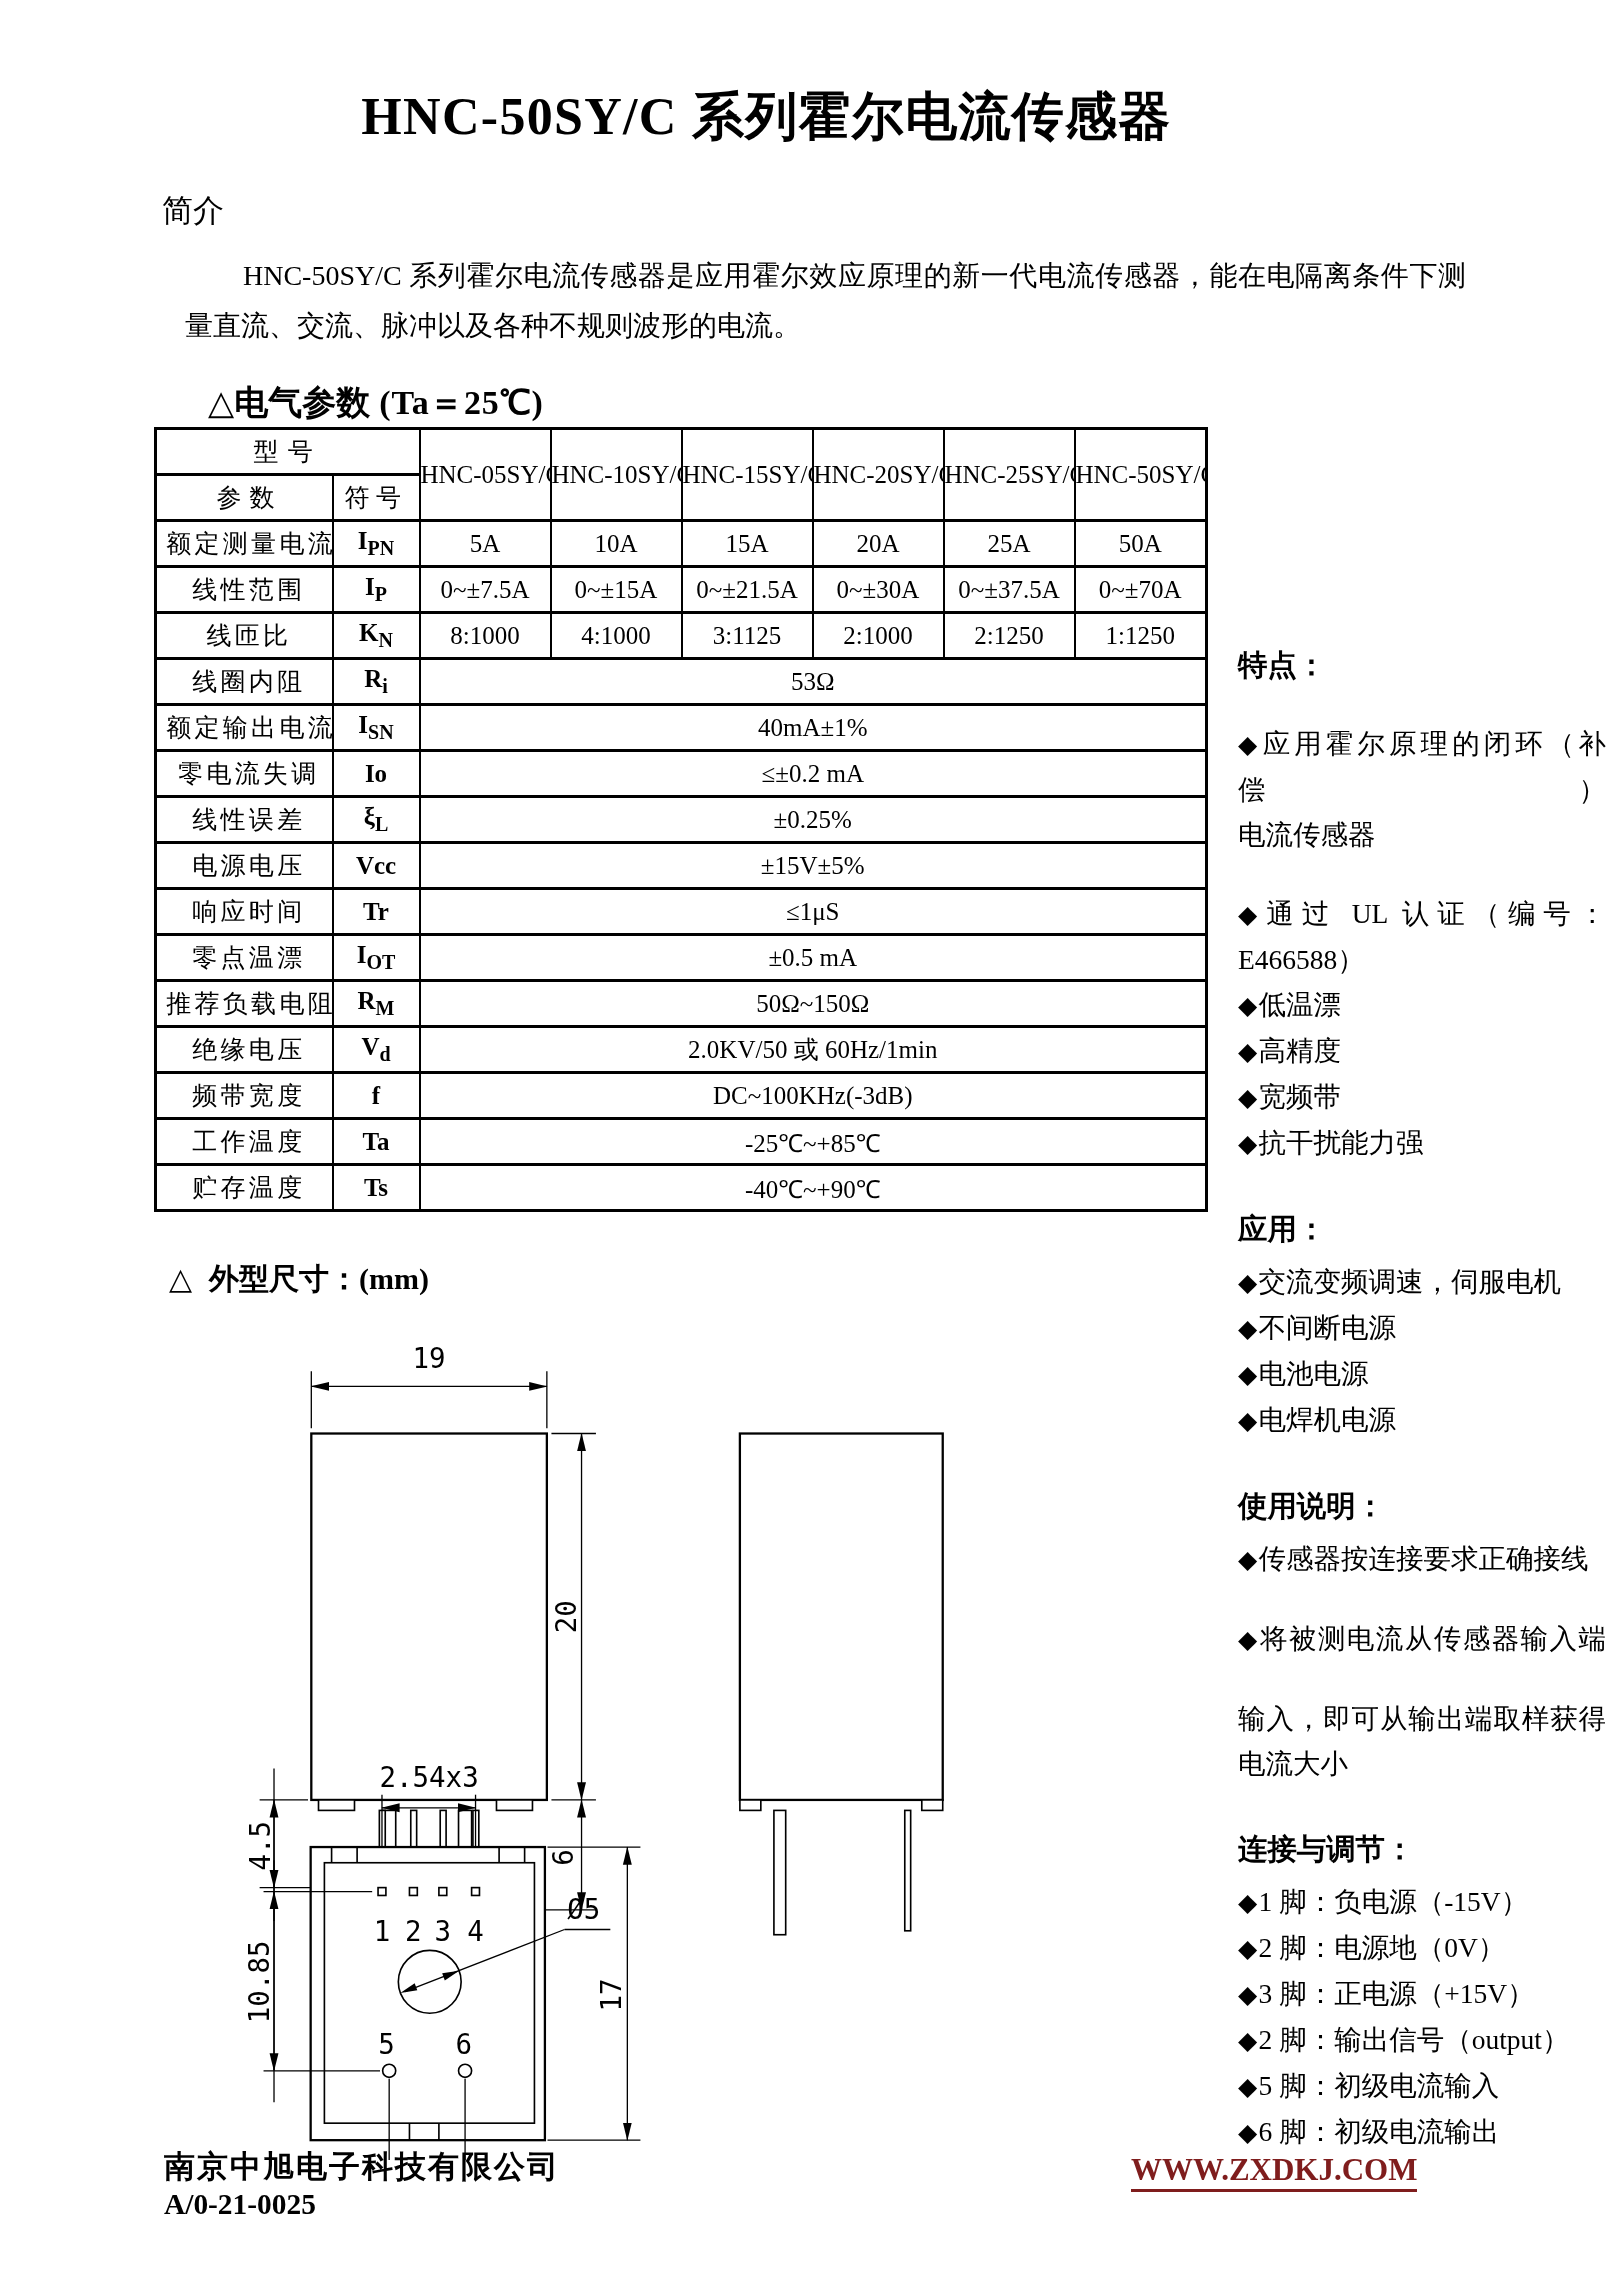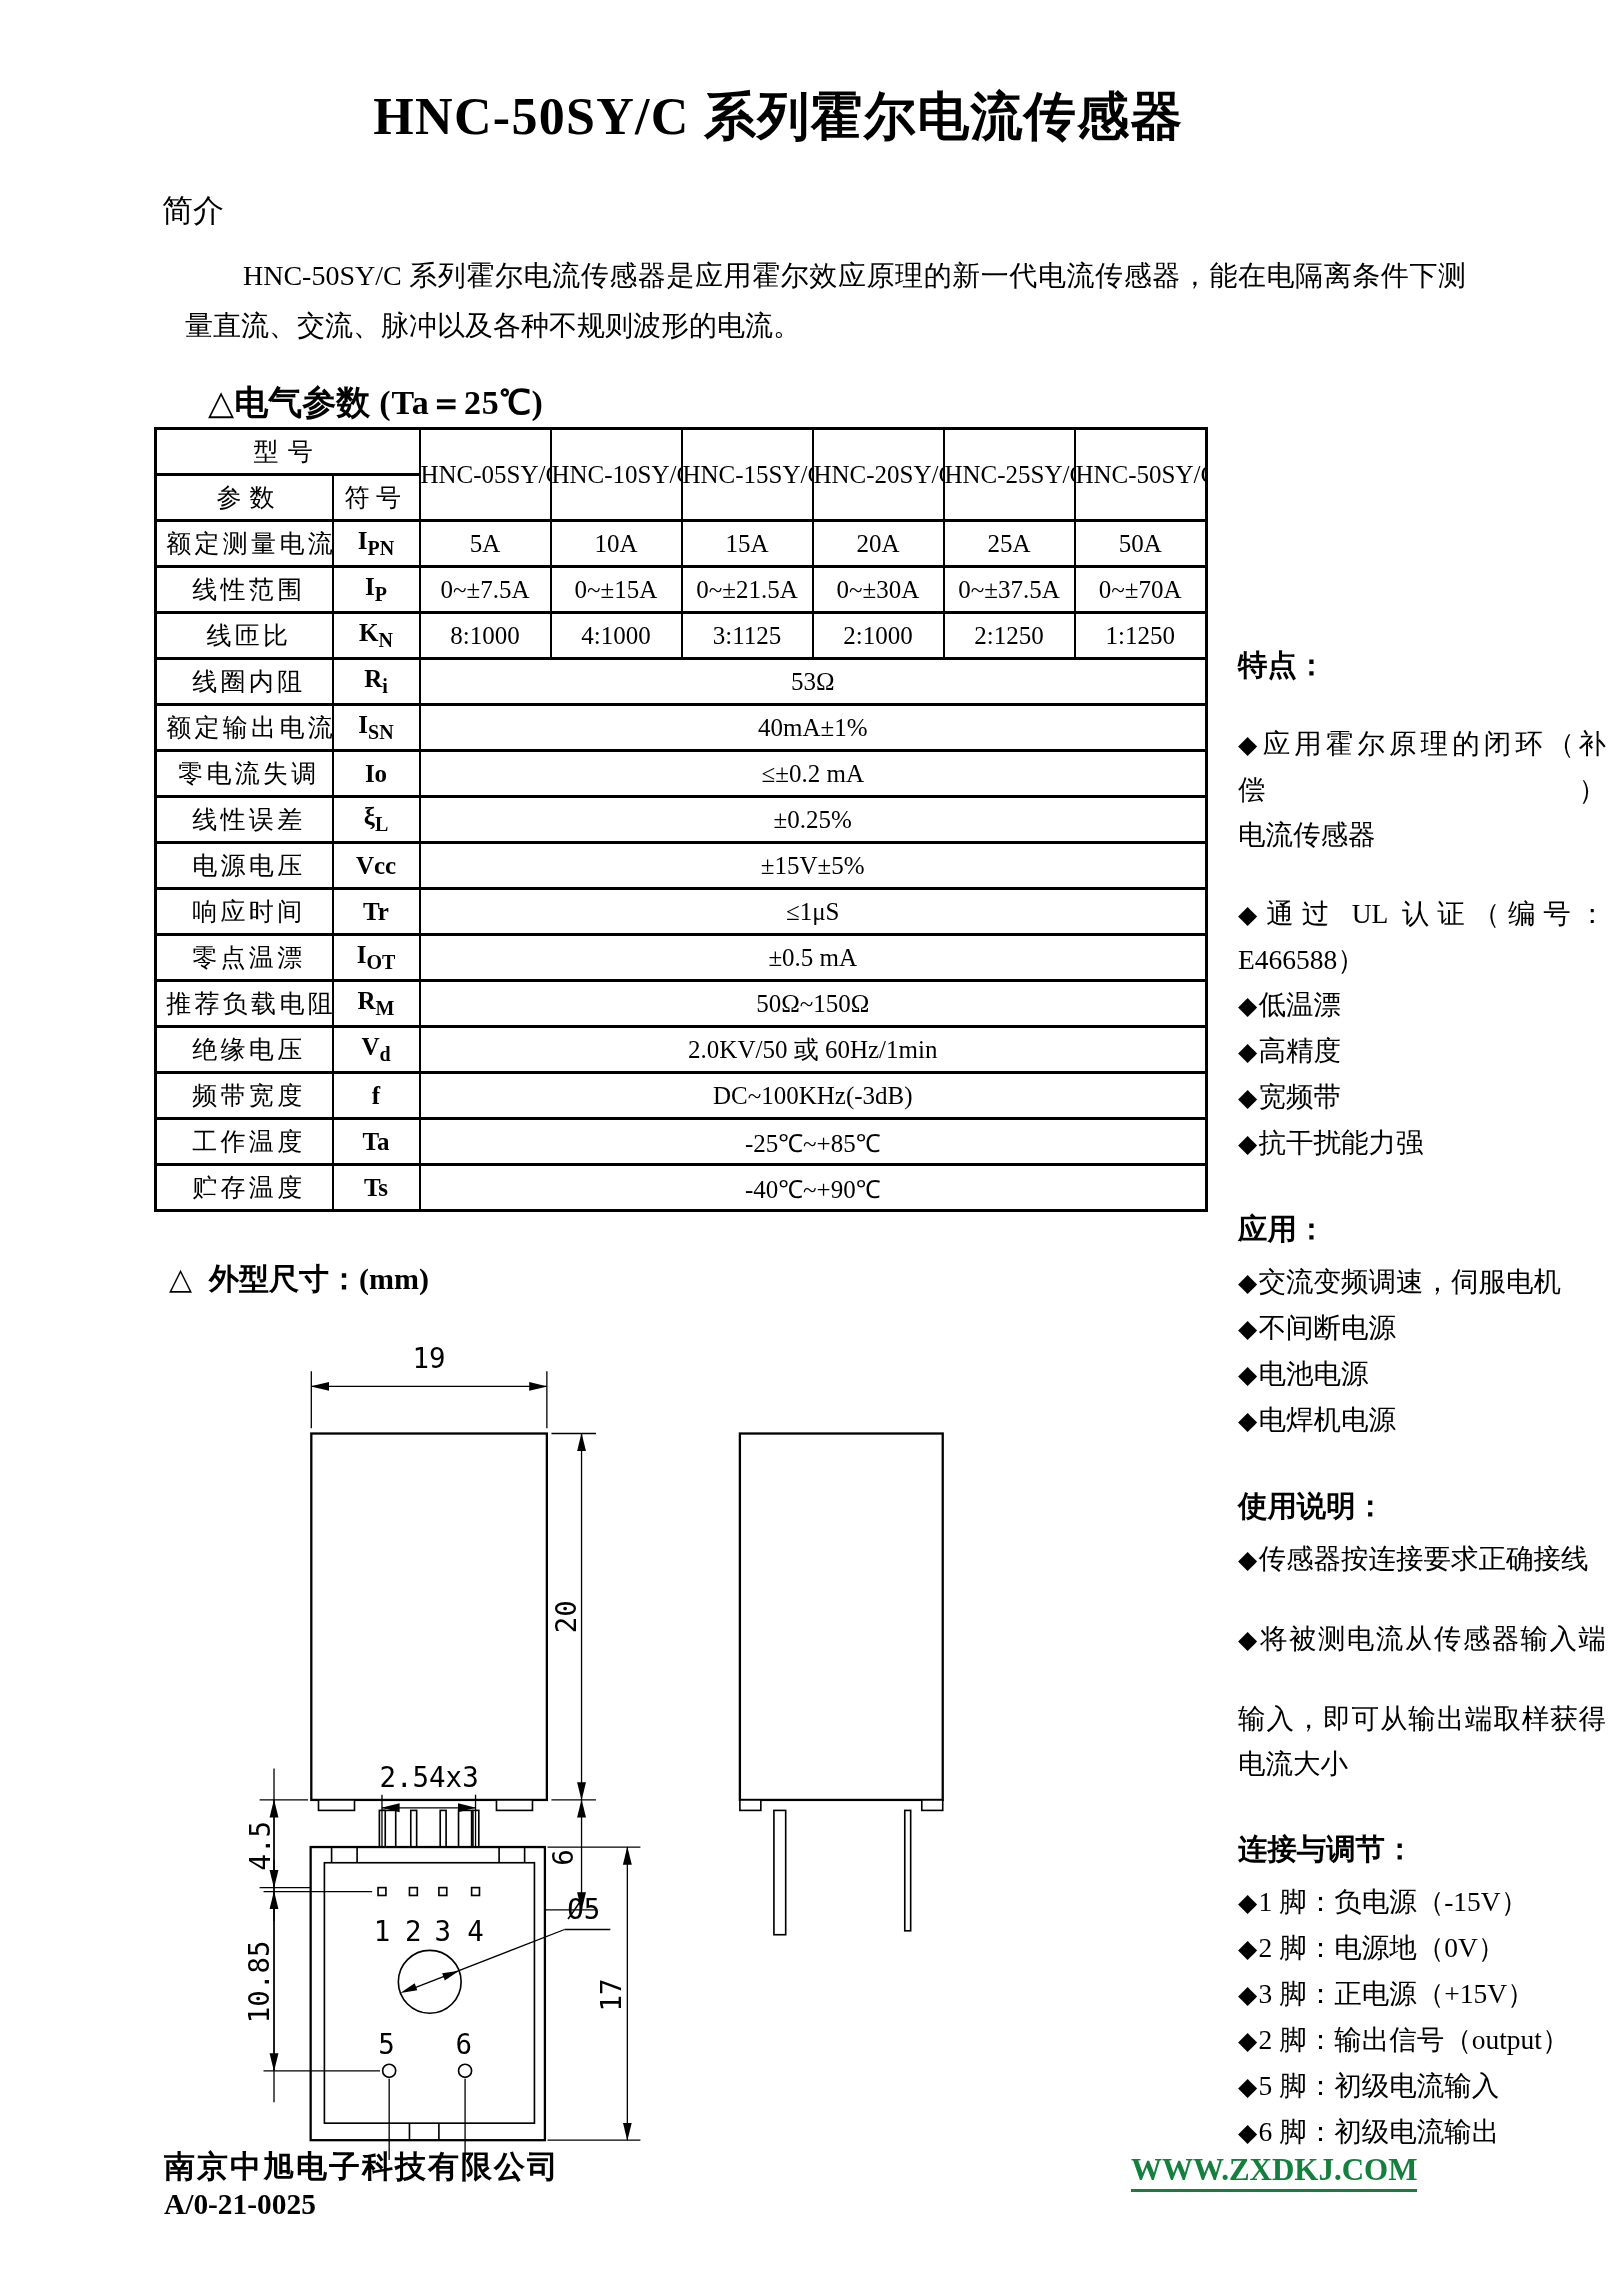--- a/index.html
+++ b/index.html
@@ -1,20 +1,20 @@
 <!DOCTYPE html>
 <html style="font-size:10.5px"><head>
 <meta charset="utf-8">
 <style>
   * { margin:0; padding:0; box-sizing:border-box; }
   body { background:#888; font-family:"Liberation Serif", serif; }
   .page { position:relative; width:1623px; height:2295px; background:#ffffff; color:#000;
           margin:0 auto; overflow:hidden; }
 
-  .title { position:absolute; top:82px; left:16px; width:1525px; text-align:center;
+  .title { position:absolute; top:82px; left:4px; width:1525px; text-align:center;
            font-size:52px; font-weight:bold; letter-spacing:1.3px; }
 
   .intro-h { position:absolute; top:190px; left:162px; font-size:31px; }
   .intro-p { position:absolute; top:251px; left:185px; width:1281px; font-size:28px; }
   .p-line  { line-height:50px; }
   .p-line.indent { text-indent:58px; }
   .p-line.stretch { text-align:justify; text-align-last:justify; }
 
   .params-h { position:absolute; top:380px; left:208px; font-size:34px; font-weight:600; }
   .params-h .cond { font-weight:600; letter-spacing:0.7px; }
@@ -334,16 +334,16 @@
 
       <line class="ln" x1="364" y1="1176" x2="364" y2="1362"></line>
       <line class="ln" x1="480" y1="1176" x2="480" y2="1362"></line>
       <line class="ln" x1="364" y1="1340" x2="480" y2="1340" marker-start="url(#arr)" marker-end="url(#arr)"></line>
       <text class="cad" x="428" y="1316" text-anchor="middle" transform="rotate(-90,428,1316)">6</text>
     </g>
   </svg>
 
   <div class="footer-co">南京中旭电子科技有限公司</div>
   <div class="footer-doc">A/0-21-0025</div>
-  <a class="website" href="#" style="color: #15803d;">WWW.ZXDKJ.COM</a>
+  <a class="website" href="#" style="color: #7f1d1d;">WWW.ZXDKJ.COM</a>
 
 </div>
 
 
 </body></html>

